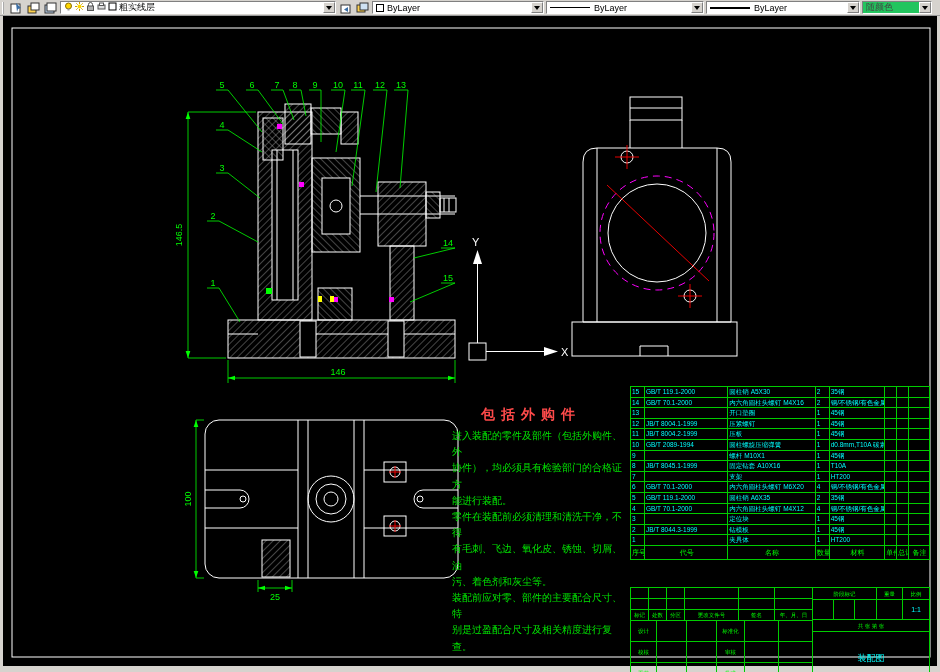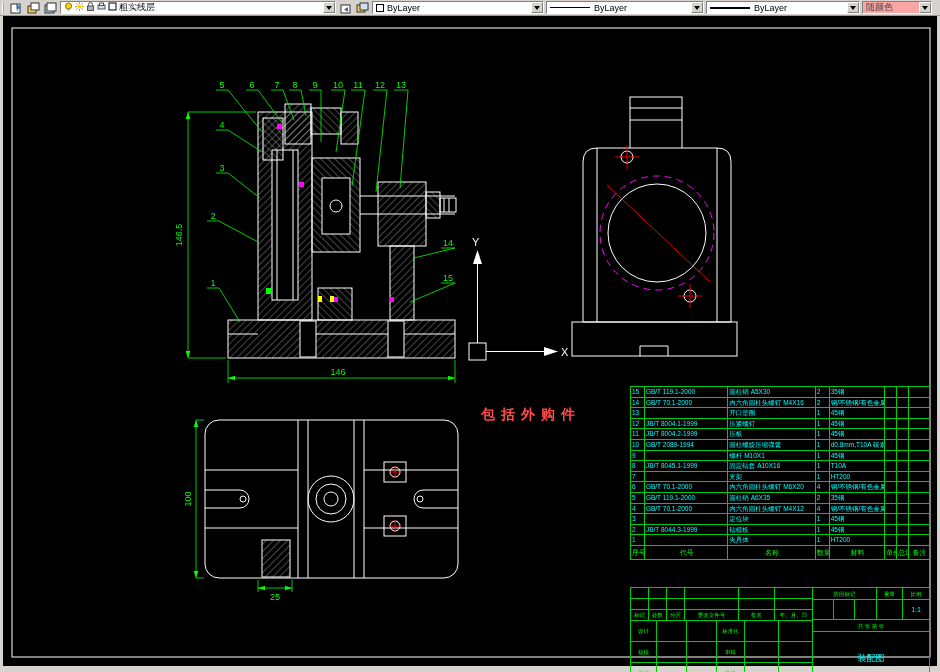--- a/index.html
+++ b/index.html
@@ -10,21 +10,21 @@
   
   .toolbar { position:absolute; left:0; top:0; width:940px; height:16px; background:#d6d3ce;
              display:flex; align-items:center; gap:2px; padding:1px 0 1px 2px;
              border-bottom:1px solid #9a9a9a; }
   .grip { width:4px; height:12px; border-left:2px ridge #fff; margin-right:1px; }
   .tb-icon { width:15px; height:13px; display:flex; align-items:center; justify-content:center;
              background:#d6d3ce; }
   .combo { height:13px; background:#fff; border:1px solid; border-color:#808080 #fff #fff #808080;
            display:flex; align-items:center; font-size:9px; color:#000; position:relative;
            padding:0 14px 0 3px; overflow:hidden; white-space:nowrap; }
-  .combo.disabled { background:#fca5a5; color:#444; }
+  .combo.disabled { background:#22c55e; color:#444; }
   .arrow-btn { position:absolute; right:0; top:0; width:12px; height:11px; background:#d6d3ce;
                border:1px solid; border-color:#fff #808080 #808080 #fff;
                display:flex; align-items:center; justify-content:center; }
   .arrow-glyph { width:0; height:0; border-left:3px solid transparent; border-right:3px solid transparent;
                  border-top:4px solid #000; }
   .glyph { display:inline-block; margin-right:2px; }
   .ltsample { display:inline-block; width:40px; height:1px; background:#000; margin-right:4px; }
   .lwsample { display:inline-block; width:40px; height:2px; background:#000; margin-right:4px; }
   .chip { display:inline-block; width:8px; height:8px; background:#fff; border:1px solid #000; margin-right:3px; }
 
@@ -324,20 +324,28 @@
         <path d="M477.5,250 L473,264 L482,264 Z" fill="#ffffff" stroke="none"></path>
         <line x1="486" y1="351.5" x2="546" y2="351.5"></line>
         <path d="M558,351.5 L544,347 L544,356 Z" fill="#ffffff" stroke="none"></path>
       </g>
       <text class="ucslabel" x="472" y="246">Y</text>
       <text class="ucslabel" x="561" y="356">X</text>
     </svg>
   </div>
 
   <div class="techreq-title">包括外购件</div>
+  <div class="techreq-body">进入装配的零件及部件（包括外购件、外
+协件），均必须具有检验部门的合格证方
+能进行装配。
+零件在装配前必须清理和清洗干净，不得
+有毛刺、飞边、氧化皮、锈蚀、切屑、油
+污、着色剂和灰尘等。
+装配前应对零、部件的主要配合尺寸、特
+别是过盈配合尺寸及相关精度进行复查。</div>
 
   <div class="bom">
     <div>
         <div class="bom-row">
           <div class="bom-cell c0">15</div>
           <div class="bom-cell c1">GB/T 119.1-2000</div>
           <div class="bom-cell c2">圆柱销 A5X30</div>
           <div class="bom-cell c3">2</div>
           <div class="bom-cell c4">35钢</div>
           <div class="bom-cell c5"></div>

